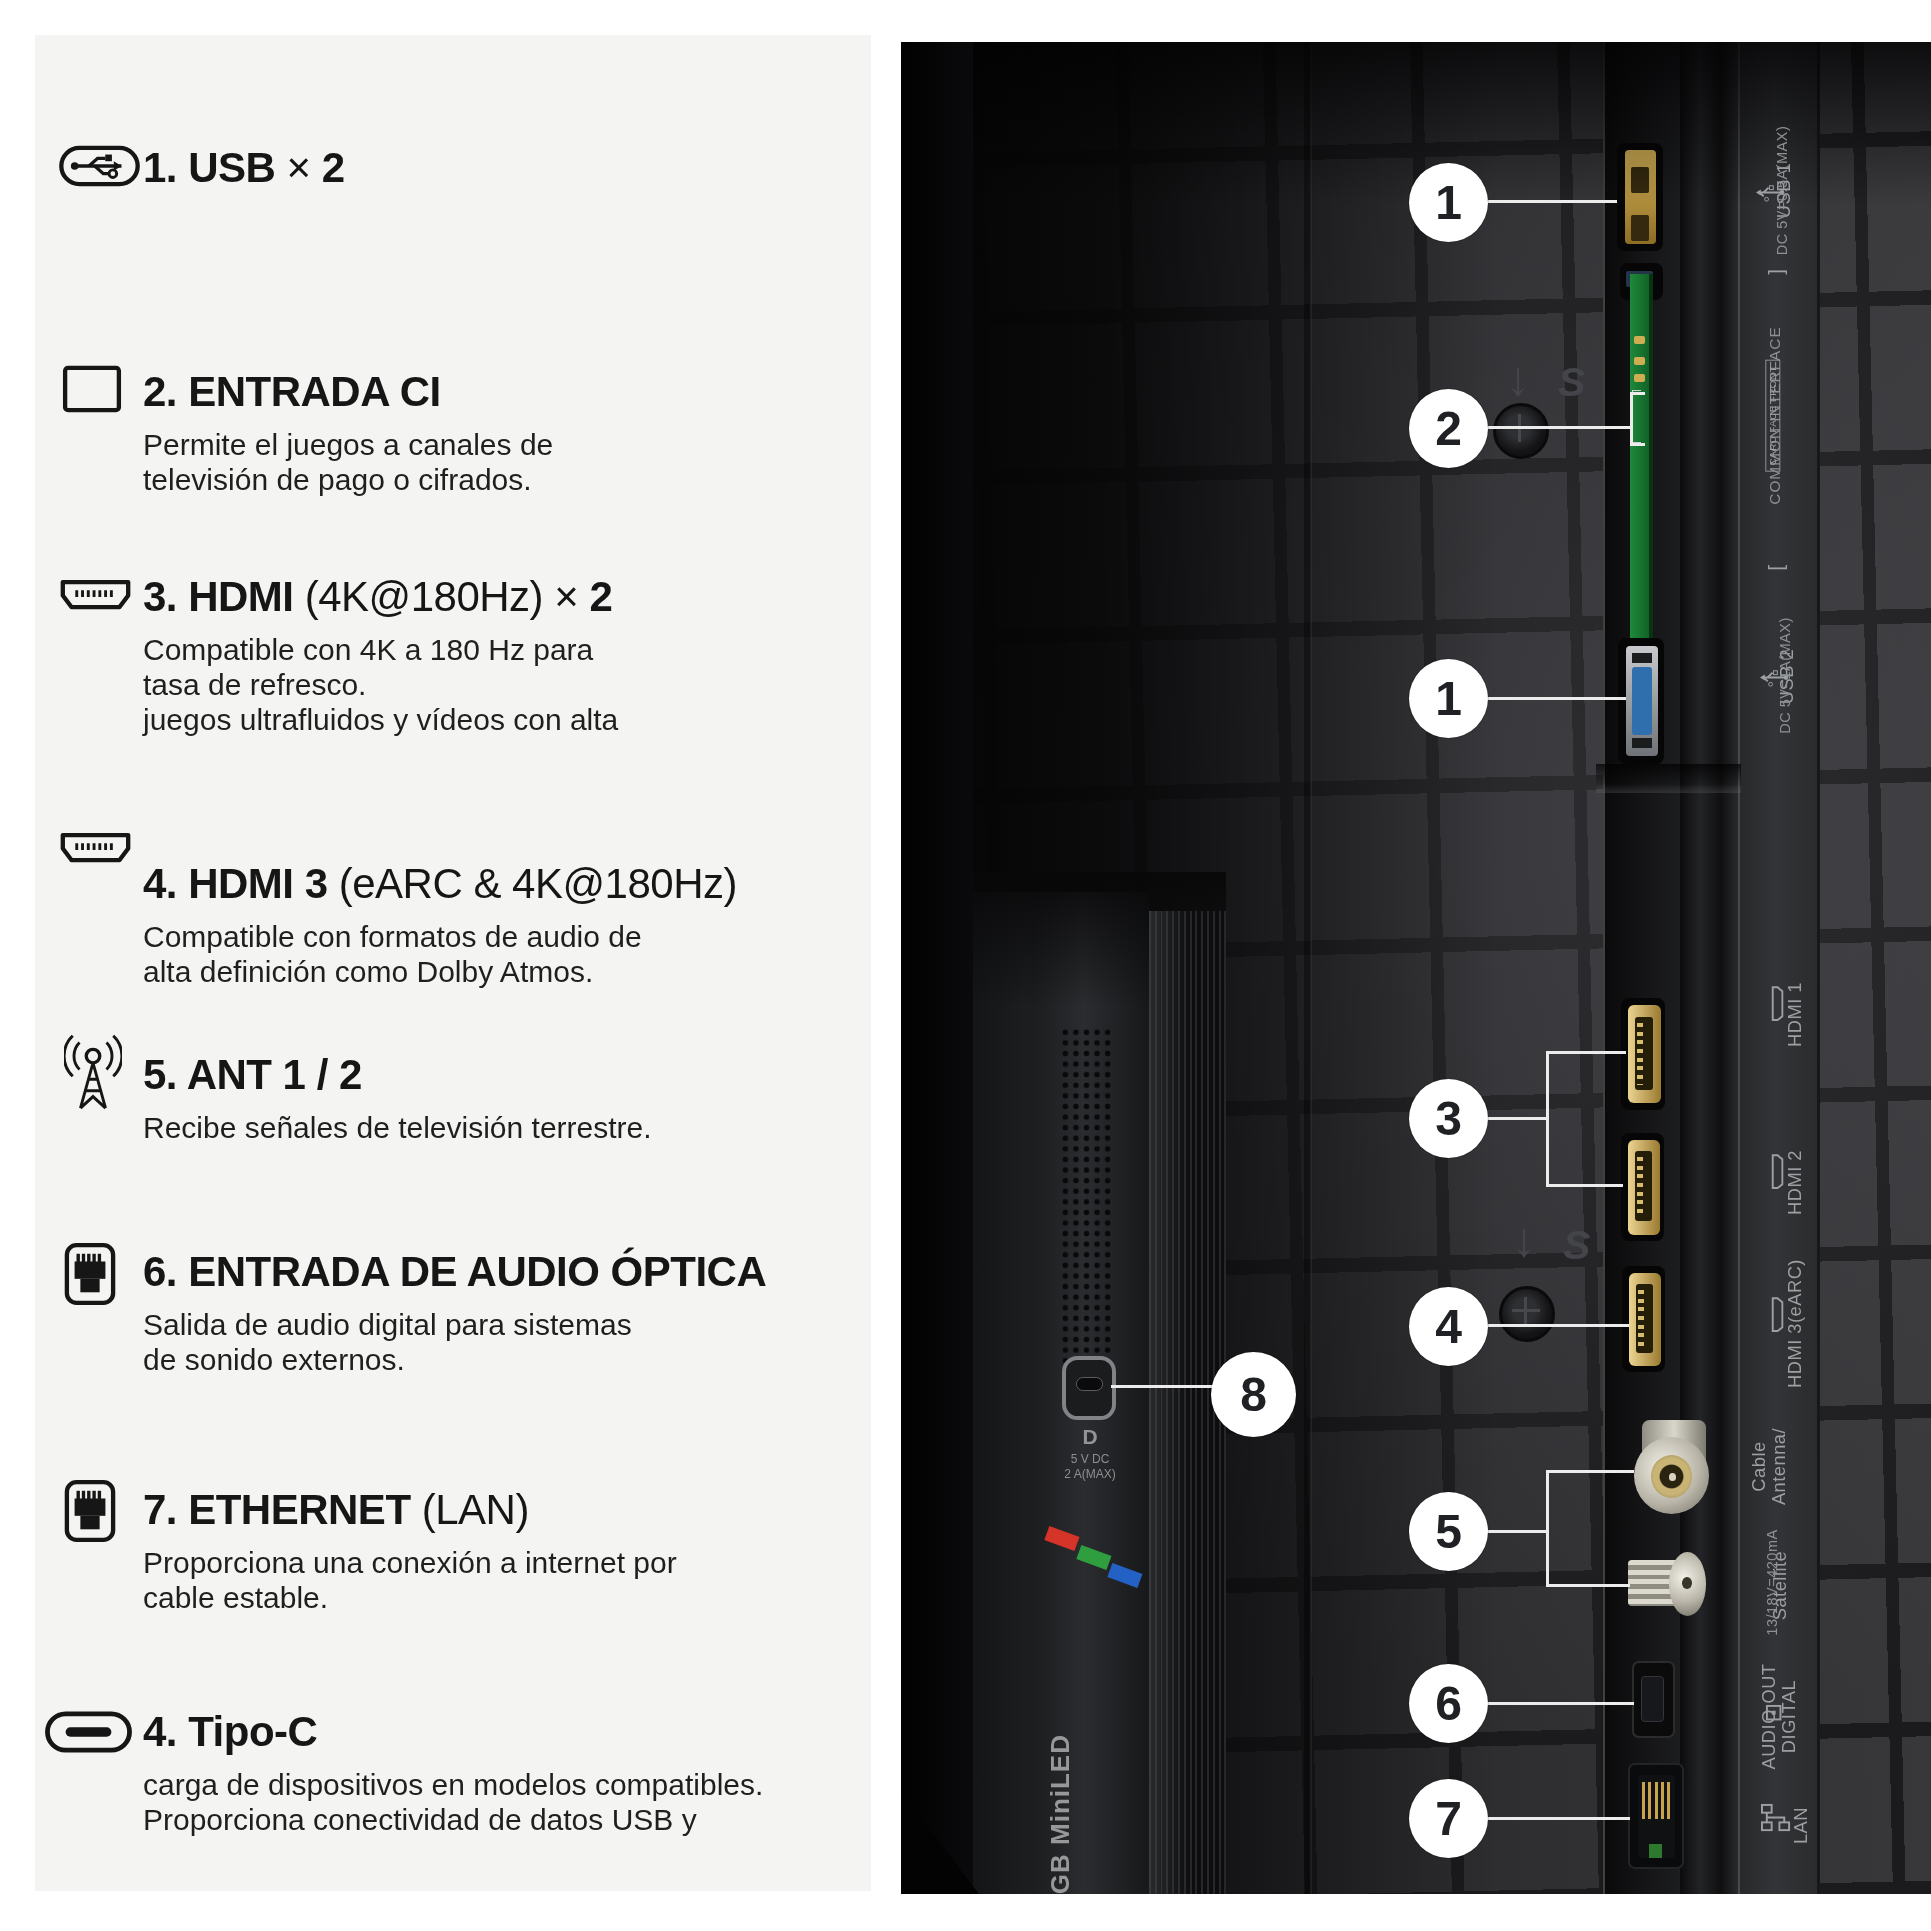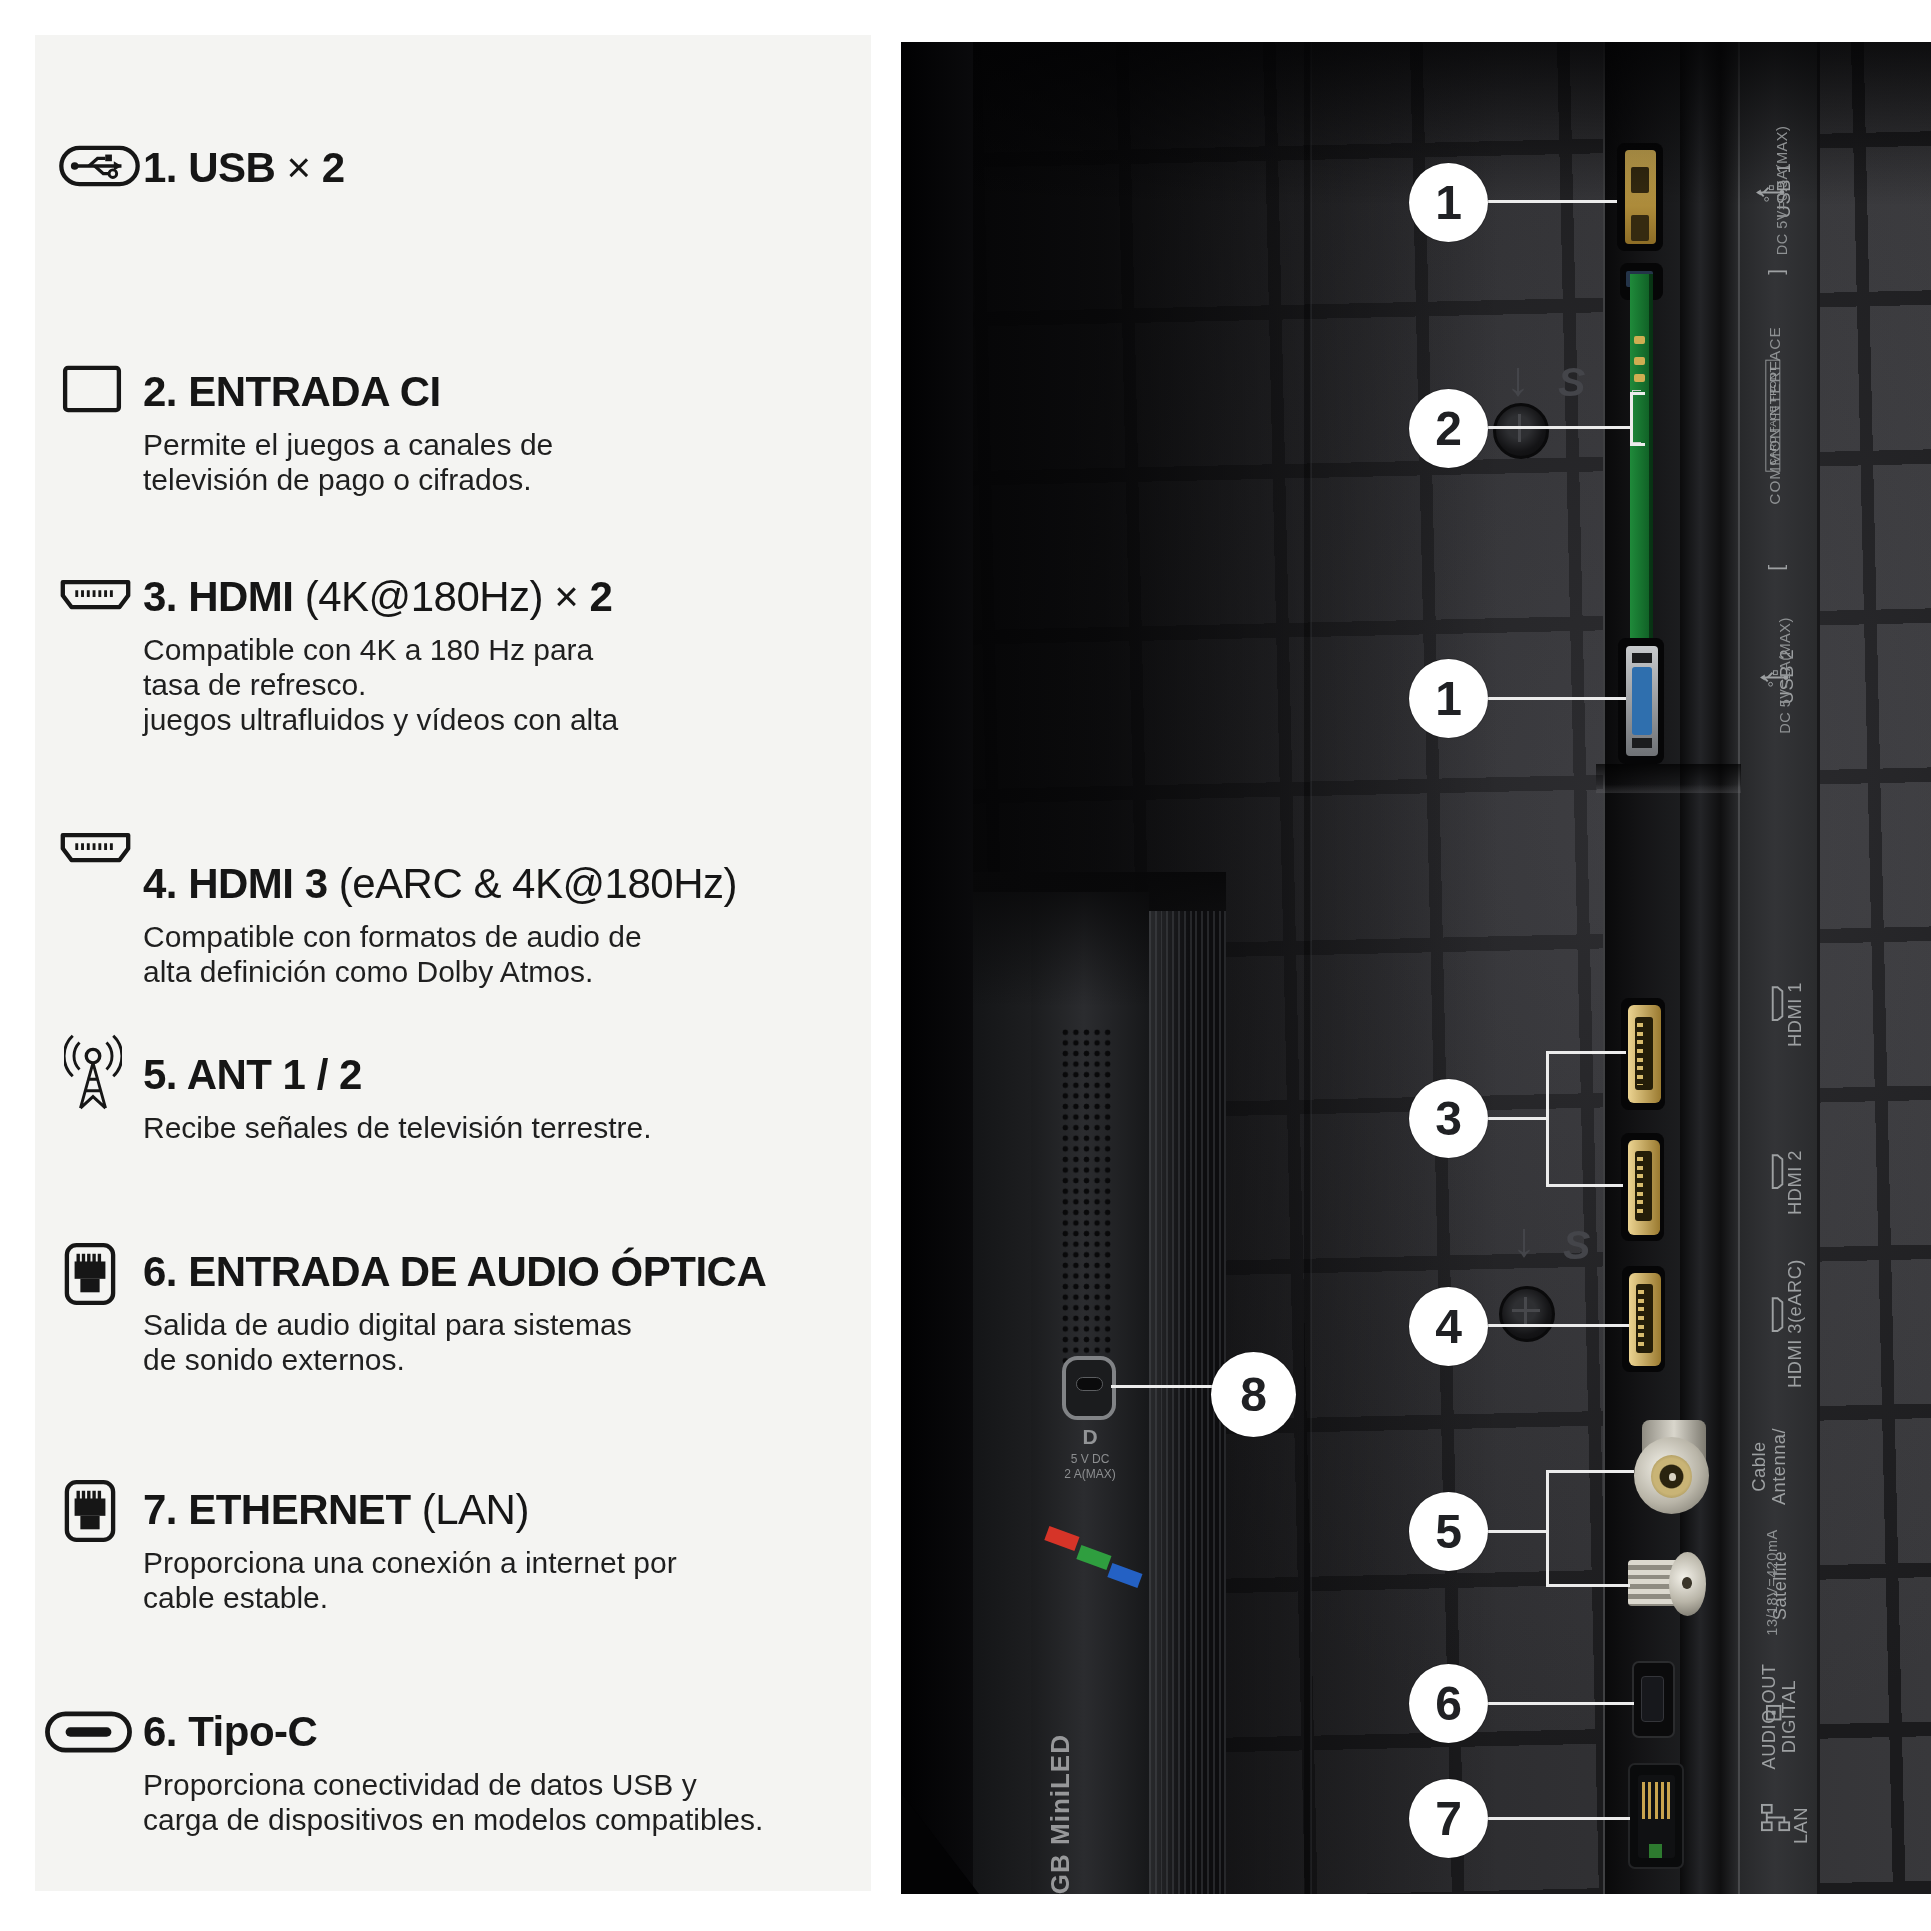--- a/index.html
+++ b/index.html
@@ -216,24 +216,24 @@
     </div>
   </div>
 
   <div class="it-icon" style="left:44px;top:1711px;">
     <svg width="89" height="42" viewBox="0 0 92 44" fill="none" stroke="#161616">
       <rect x="3" y="3" width="86" height="38" rx="19" stroke-width="5"></rect>
       <rect x="22" y="17" width="48" height="10" rx="5" fill="#161616" stroke="none"></rect>
     </svg>
   </div>
   <div class="it-text" style="top:1707px;">
-    <div class="it-title"><span>6. Tipo-C</span><span class="tr"></span><span></span></div>
-    <div class="it-desc">
-      <div>Proporciona conectividad de datos USB y</div>
-        <div>carga de dispositivos en modelos compatibles.</div>
+    <div class="it-title"><span>4. Tipo-C</span><span class="tr"></span><span></span></div>
+    <div class="it-desc">
+      <div>carga de dispositivos en modelos compatibles.</div>
+        <div>Proporciona conectividad de datos USB y</div>
     </div>
   </div>
 
   <div id="photo">
     <div class="grid"></div>
     <div class="grid-light"></div>
     <div class="seam-v"></div>
     <div class="seam-v2"></div>
 
     <div class="channel"></div>

